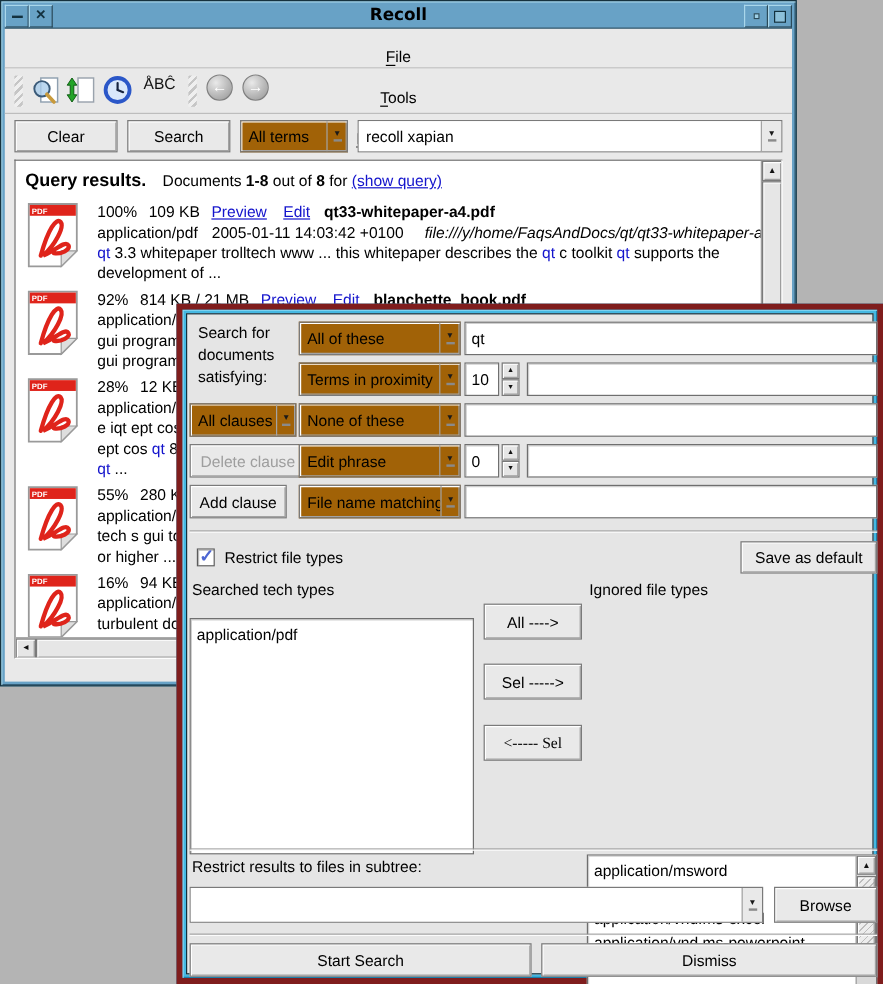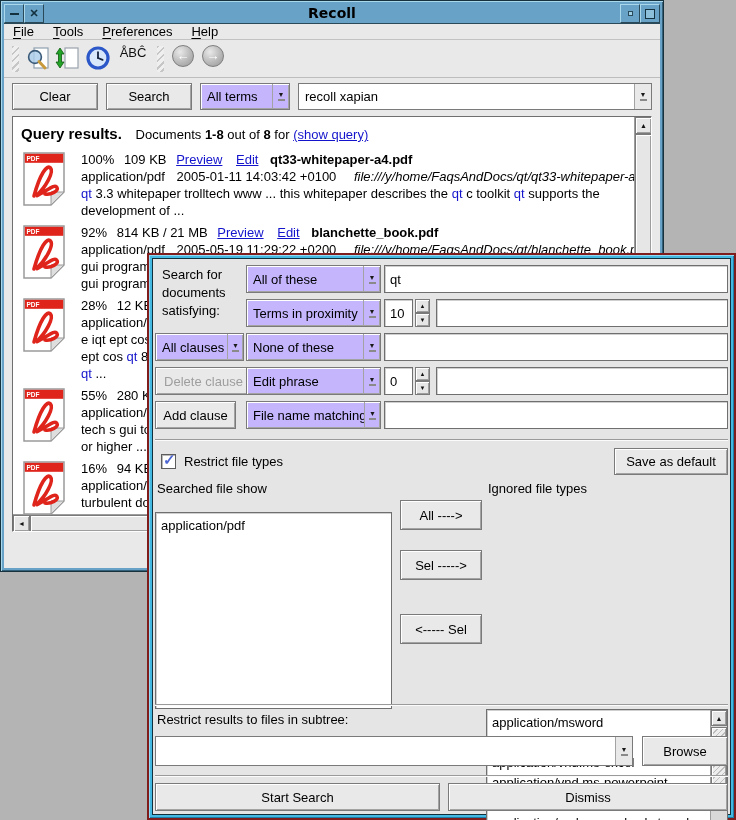--- a/index.html
+++ b/index.html
@@ -15,41 +15,41 @@
     border:1px solid; border-color:#a9d7eb #2a4a5a #2a4a5a #a9d7eb; background:#68a2c6; cursor:default; }
   .tb-title { flex:1 1 auto; text-align:center; font-weight:bold; font-size:14px; font-family:"DejaVu Sans", sans-serif; line-height:19px; }
   .glyph-dash { width:9px; height:2px; background:#13313f; }
   .glyph-x { font-size:11px; color:#13313f; font-weight:bold; line-height:1; }
   .glyph-dot { width:5px; height:5px; background:#9fd0e6; border:1px solid #2a4a5a; }
   .glyph-max { width:10px; height:10px; border:1px solid #13313f; background:#8cc0da; }
 
   .win-body { background:#e9e9e9; height:calc(100% - 20px); position:relative; }
 
   
-  .menubar { height:16px; display:flex; align-items:center; gap:19px; padding:0 9px; border-bottom:1px solid #c2c2c2; }
+  .menubar { height:16px; display:flex; align-items:center; gap:19px; padding:16px 9px; border-bottom:1px solid #c2c2c2;flex-direction:column; }
   .menu-item { cursor:default; }
   .menu-item u { text-underline-offset:2px; }
 
   
   .toolbar { height:38px; display:flex; align-items:center; padding:0 4px; border-bottom:1px solid #bdbdbd; }
   .tbar-handle { width:7px; height:26px; margin:0 4px;
     background:repeating-linear-gradient(135deg,#c6c6c6 0 2px,#efefef 2px 5px); }
   .tool-btn { width:30px; height:28px; display:flex; justify-content:center; background:transparent; border:none; }
   .abc-label { font-size:13px; letter-spacing:0; color:#111; }
   .nav-circle { width:22px; height:22px; border-radius:50%; border:1px solid #7e7e7e;
     background:radial-gradient(circle at 35% 30%, #e9e9e9, #b9b9b9 55%, #969696);
     color:#fff; font-weight:bold; font-size:13px; display:flex; align-items:center; justify-content:center; line-height:1; }
 
   
   .search-row { height:36px; display:flex; align-items:center; padding:0 8px; gap:8px; }
   .btn3d { background:#e9e9e9; border:1px solid #7a7a7a;
     box-shadow: inset 1px 1px 0 #ffffff, inset -1px -1px 0 #a3a3a3;
     font-size:13px; display:flex; align-items:center; justify-content:center; cursor:default; }
   .btn-clear,.btn-search { width:86px; height:27px; }
-  .combo { background:#c4b5fd; border:1px solid #7a7a7a; box-shadow: inset 1px 1px 0 #fff, inset -1px -1px 0 #a3a3a3;
+  .combo { background:#a16207; border:1px solid #7a7a7a; box-shadow: inset 1px 1px 0 #fff, inset -1px -1px 0 #a3a3a3;
     display:flex; align-items:stretch; height:27px; cursor:default; }
   .combo .combo-text { flex:1 1 auto; display:flex; align-items:center; padding:0 6px; white-space:nowrap; overflow:hidden; }
   .combo-arrow { width:17px; border-left:1px solid #a3a3a3; display:flex; flex-direction:column; align-items:center; justify-content:center; }
   .combo-arrow .tri { font-size:7px; line-height:6px; color:#1a1a1a; }
   .combo-arrow .bar { width:7px; height:2px; background:#8a8a8a; margin-top:1px; }
   .combo-mode { width:90px; }
   .combo-query { flex:1 1 auto; background:#fff; }
   .combo-query .combo-text { background:#fff; }
 
   
@@ -82,21 +82,21 @@
     box-shadow: inset 1px 1px 0 #fff, inset -1px -1px 0 #9e9e9e;
     display:flex; align-items:center; justify-content:center; font-size:7px; color:#111; line-height:1; }
   .sb-thumb { position:absolute; background:#e6e6e6; border:1px solid #7a7a7a;
     box-shadow: inset 1px 1px 0 #fff, inset -1px -1px 0 #9e9e9e; }
   .grip { background:repeating-linear-gradient(135deg,#bdbdbd 0 1px,#ededed 1px 4px); }
 
   .status-strip { height:18px; }
 
   
   #dialog { left:147px; top:253px; width:589px; height:567px; z-index:5;
-    background:#45b8e2; border:2px solid #7f1d1d;
+    background:#45b8e2; border:5px solid #7f1d1d;
     box-shadow: inset 1px 1px 0 #8fd9f4, inset -1px -1px 0 #1d7ea8; padding:3px; position:absolute; }
   .dlg-body { position:relative; width:100%; height:100%; background:#e5e5e5; border:1px solid #10303e; }
   .abs { position:absolute; }
   .dlg-label { font-size:13px; color:#000; }
   .input { background:#fff; border:1px solid #6f6f6f; box-shadow: inset 1px 1px 0 #cfcfcf;
     display:flex; align-items:center; padding:0 5px; white-space:nowrap; overflow:hidden; }
   .spin { display:flex; align-items:stretch; }
   .spin .input { flex:1 1 auto; }
   .spin-btns { width:15px; display:flex; flex-direction:column; margin-left:2px; }
   .spin-btn { flex:1 1 auto; background:#e6e6e6; border:1px solid #7a7a7a;
@@ -459,30 +459,30 @@
     </div>
 
     <div class="abs hsep" style="left:2px; top:180px; width:573px;"></div>
 
     <div class="abs checkbox" style="left:8px; top:195px;">
       <span class="mark">✓</span>
     </div>
     <div class="abs dlg-label" style="left:31px; top:195px;">Restrict file types</div>
     <div class="abs btn3d" style="left:461px; top:189px; width:114px; height:27px;">Save as default</div>
 
-    <div class="abs dlg-label" style="left:4px; top:222px;">Searched file show</div>
+    <div class="abs dlg-label" style="left:4px; top:222px;">Searched tech types</div>
     <div class="abs listbox" style="left:2px; top:238px; width:237px; height:197px;">
       <div class="lst-items" id="searched-list-items">
           <div class="lst-item">application/pdf</div>
         </div>
     </div>
 
     <div class="abs btn3d" style="left:247px; top:241px; width:82px; height:30px;">All ----&gt;</div>
     <div class="abs btn3d" style="left:247px; top:291px; width:82px; height:30px;">Sel -----&gt;</div>
-    <div class="abs btn3d" style="left:247px; top:355px; width:82px; height:30px;">&lt;----- Sel</div>
+    <div class="abs btn3d" style="left:247px; top:342px; width:82px; height:30px;font-family:Liberation Serif, serif;">&lt;----- Sel</div>
 
     <div class="abs dlg-label" style="left:335px; top:222px;">Ignored file types</div>
     <div class="abs listbox" style="left:333px; top:238px; width:242px; height:197px;">
       <div class="lst-items" id="ignored-list-items" style="margin-right:17px;">
           <div class="lst-item">application/msword</div>
           <div class="lst-item">application/postscript</div>
           <div class="lst-item">application/vnd.ms-excel</div>
           <div class="lst-item">application/vnd.ms-powerpoint</div>
           <div class="lst-item">application/vnd.sun.xml.calc</div>
           <div class="lst-item">application/vnd.sun.xml.calc.templ</div>

